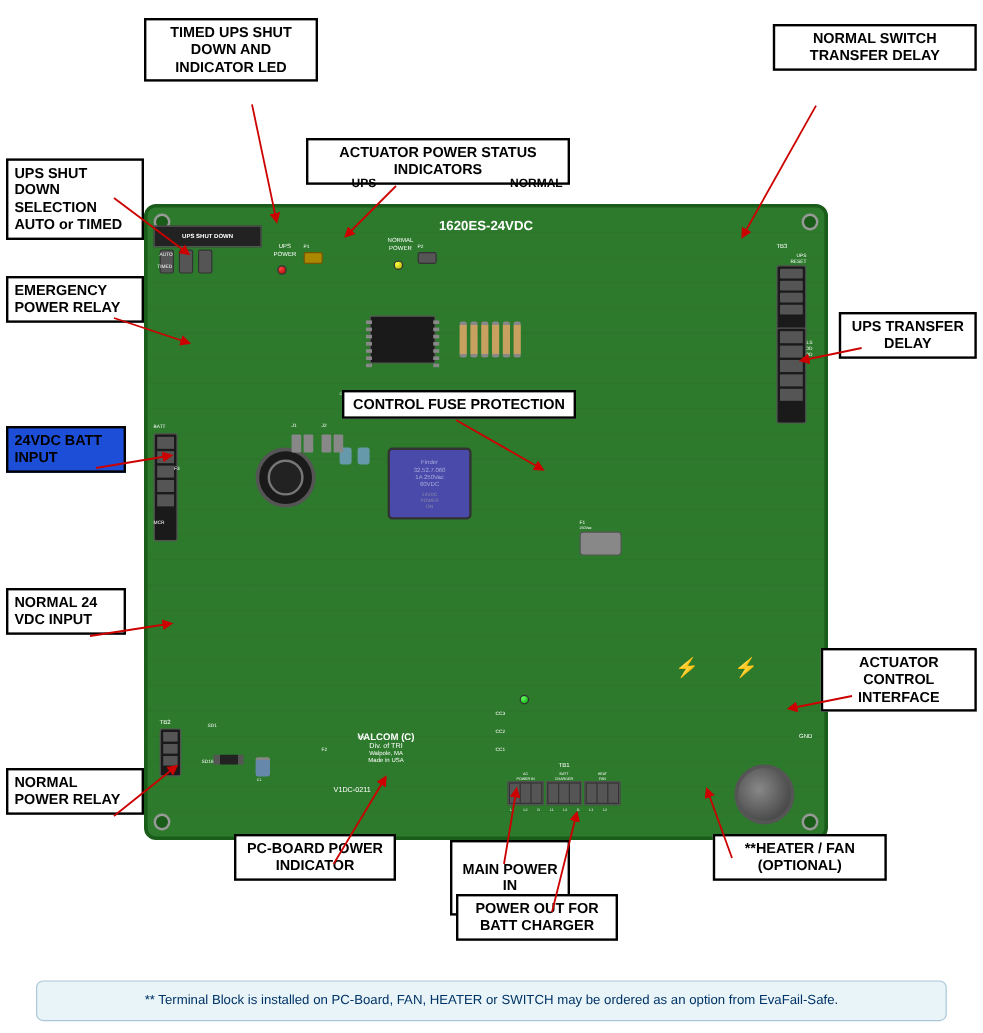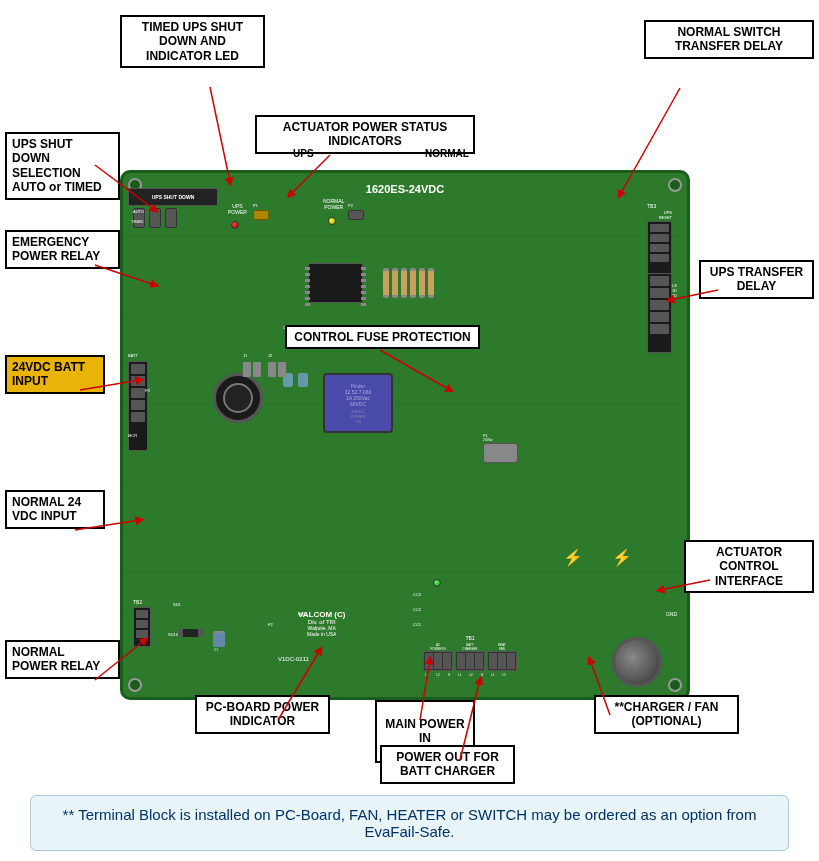--- a/index.html
+++ b/index.html
@@ -74,21 +74,21 @@
     
     .note-box {
       position: absolute;
       bottom: 10px;
       left: 30px;
       right: 30px;
       background: #e8f4f8;
       border: 1px solid #aac8d8;
       border-radius: 6px;
       padding: 10px 15px;
-      font-size: 15px;
+      font-size: 11px;
       color: #003366;
       text-align: center;
       z-index: 30;
     }
 
     .big-relay {
       position: absolute;
       width: 70px;
       height: 60px;
       background: #4a4aaa;
@@ -414,31 +414,31 @@
   <div class="annotation" style="left:425px; top:148px; font-size:10px;">NORMAL</div>
 
   <div class="annotation" style="right:5px; top:20px; width:170px; text-align:center; background:white; border:2px solid black; padding:3px 5px;">NORMAL SWITCH TRANSFER DELAY</div>
 
   <div class="annotation" style="left:5px; top:230px; width:115px; text-align:left; background:white; border:2px solid black; padding:3px 5px;">EMERGENCY POWER RELAY</div>
 
   <div class="annotation" style="right:5px; top:260px; width:115px; text-align:center; background:white; border:2px solid black; padding:3px 5px;">UPS TRANSFER DELAY</div>
 
   <div class="annotation" style="left:285px; top:325px; width:195px; text-align:center; background:white; border:2px solid black; padding:3px 5px;">CONTROL FUSE PROTECTION</div>
 
-  <div class="annotation" style="left:5px; top:355px; width:100px; text-align:left; background:#eab308; border:2px solid black; padding:3px 5px;">24VDC BATT INPUT</div>
+  <div class="annotation" style="left:5px; top:355px; width:100px; text-align:left; background:#1d4ed8; border:2px solid black; padding:3px 5px;">24VDC BATT INPUT</div>
 
   <div class="annotation" style="left:5px; top:490px; width:100px; text-align:left; background:white; border:2px solid black; padding:3px 5px;">NORMAL 24 VDC INPUT</div>
 
   <div class="annotation" style="left:5px; top:640px; width:115px; text-align:left; background:white; border:2px solid black; padding:3px 5px;">NORMAL POWER RELAY</div>
 
   <div class="annotation" style="left:195px; top:695px; width:135px; text-align:center; background:white; border:2px solid black; padding:3px 5px;">PC-BOARD POWER INDICATOR</div>
 
   <div class="annotation" style="left:375px; top:700px; width:100px; text-align:center; background:white; border:2px solid black; padding:15px 5px;">MAIN POWER IN</div>
 
-  <div class="annotation" style="right:80px; top:695px; width:145px; text-align:center; background:white; border:2px solid black; padding:3px 5px;">**CHARGER / FAN (OPTIONAL)</div>
+  <div class="annotation" style="right:80px; top:695px; width:145px; text-align:center; background:white; border:2px solid black; padding:3px 5px;">**HEATER / FAN (OPTIONAL)</div>
 
   <div class="annotation" style="left:380px; top:745px; width:135px; text-align:center; background:white; border:2px solid black; padding:3px 5px;">POWER OUT FOR BATT CHARGER</div>
 
   <div class="annotation" style="right:5px; top:540px; width:130px; text-align:center; background:white; border:2px solid black; padding:3px 5px;">ACTUATOR CONTROL INTERFACE</div>
 
   <div class="note-box">
     <span>** Terminal Block is installed on PC-Board, FAN, HEATER or SWITCH may be ordered as an option from EvaFail-Safe.</span>
   </div>
 
 </div>

